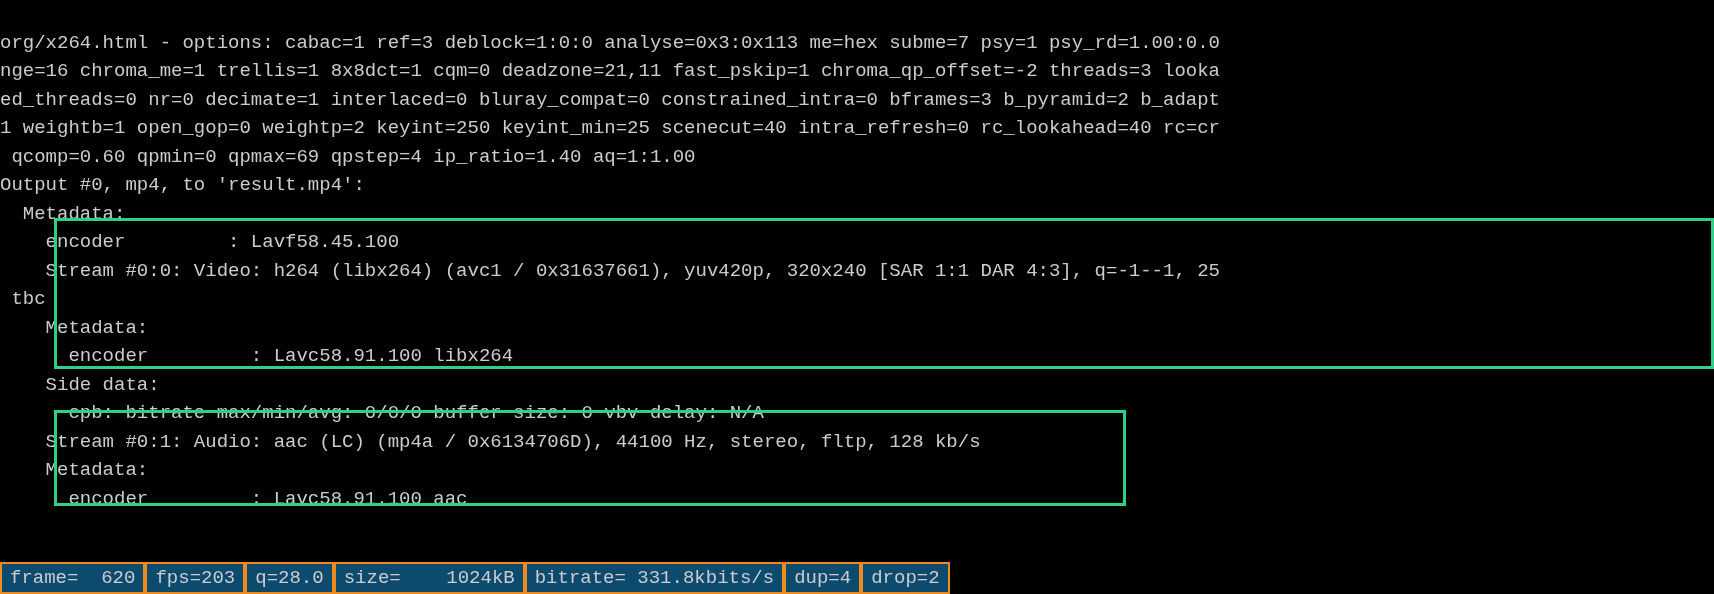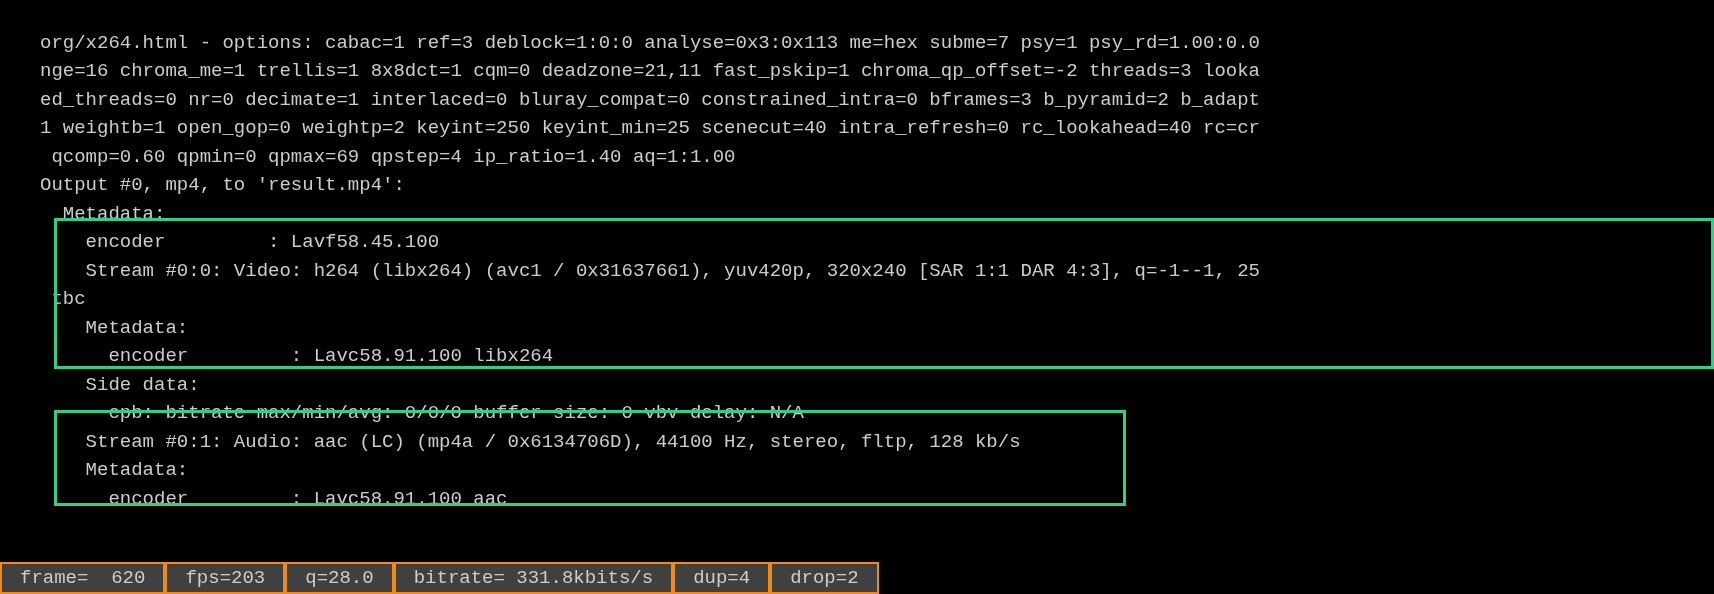--- a/index.html
+++ b/index.html
@@ -9,42 +9,41 @@
     color: #ccc;
     font-family: "Consolas", "Menlo", "Courier New", monospace;
     font-size: 19px;
     line-height: 1.5;
     width: 1714px;
     height: 594px;
     overflow: hidden;
   }
   .terminal {
     white-space: pre;
-    padding-left: 40px;
   }
   .box {
     position: absolute;
     border: 3px solid #2ecf86;
     pointer-events: none;
   }
   .status-bar {
     position: absolute;
     left: 0;
     bottom: 0;
     width: 100%;
     display: flex;
     gap: 0;
     font-size: 19px;
     line-height: 1.5;
   }
   .stat {
     box-sizing: border-box;
     border: 2px solid #ef8a1c;
-    background: #404040;
-    padding: 0 18px;
+    background: #0c4a6e;
+    padding: 0 8px;
     white-space: pre;
   }
 </style>
 </head>
 <body>
 
 <div class="terminal">
 <span>org/x264.html - options: cabac=1 ref=3 deblock=1:0:0 analyse=0x3:0x113 me=hex subme=7 psy=1 psy_rd=1.00:0.0</span>
 <span>nge=16 chroma_me=1 trellis=1 8x8dct=1 cqm=0 deadzone=21,11 fast_pskip=1 chroma_qp_offset=-2 threads=3 looka</span>
 <span>ed_threads=0 nr=0 decimate=1 interlaced=0 bluray_compat=0 constrained_intra=0 bframes=3 b_pyramid=2 b_adapt</span>
@@ -65,16 +64,17 @@
 </div>
 
 <div class="box" style="left:54px; top:218px; width:1654px; height:145px;"></div>
 
 <div class="box" style="left:54px; top:410px; width:1066px; height:90px;"></div>
 
 <div class="status-bar">
   <span class="stat">frame=  620</span>
   <span class="stat">fps=203</span>
   <span class="stat">q=28.0</span>
+  <span class="stat">size=    1024kB</span>
   <span class="stat">bitrate= 331.8kbits/s</span>
   <span class="stat">dup=4</span>
   <span class="stat">drop=2</span>
 </div>
 
 </body></html>

